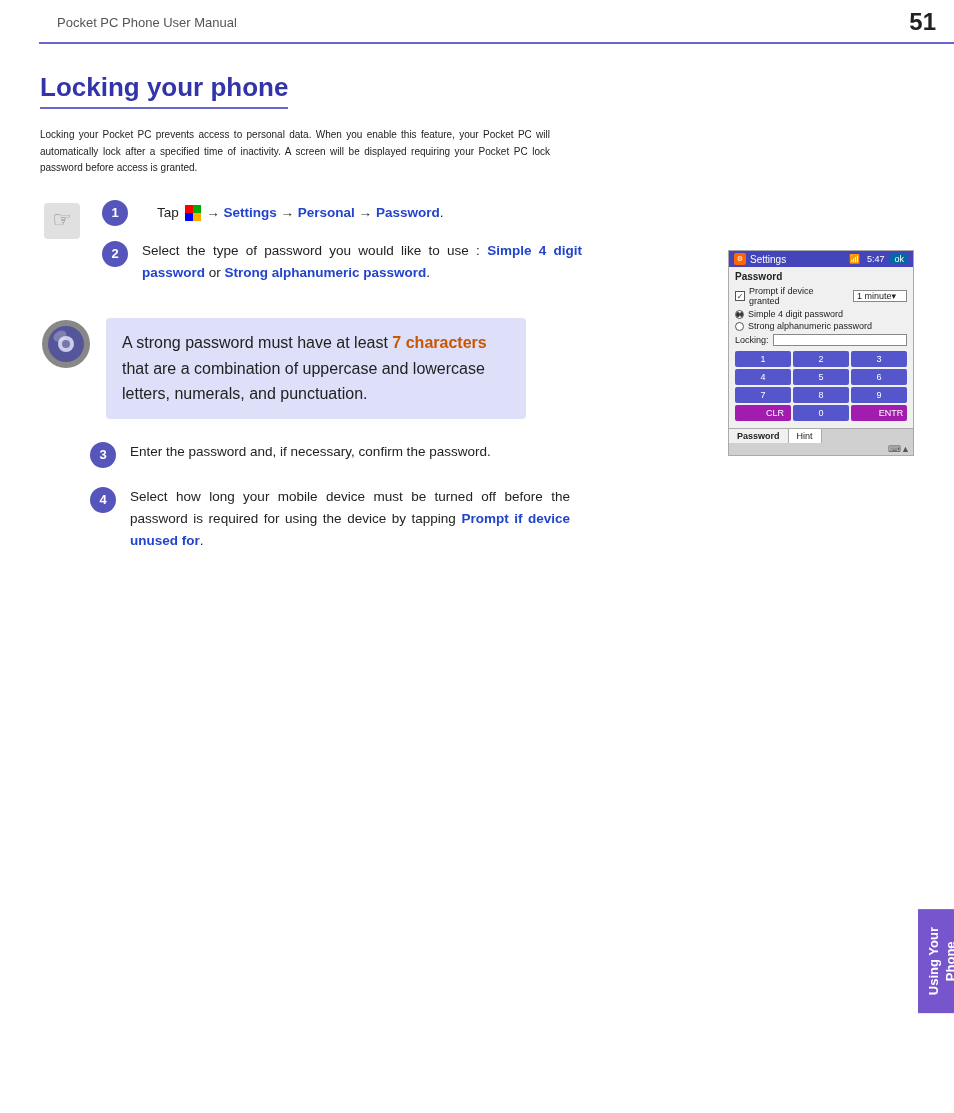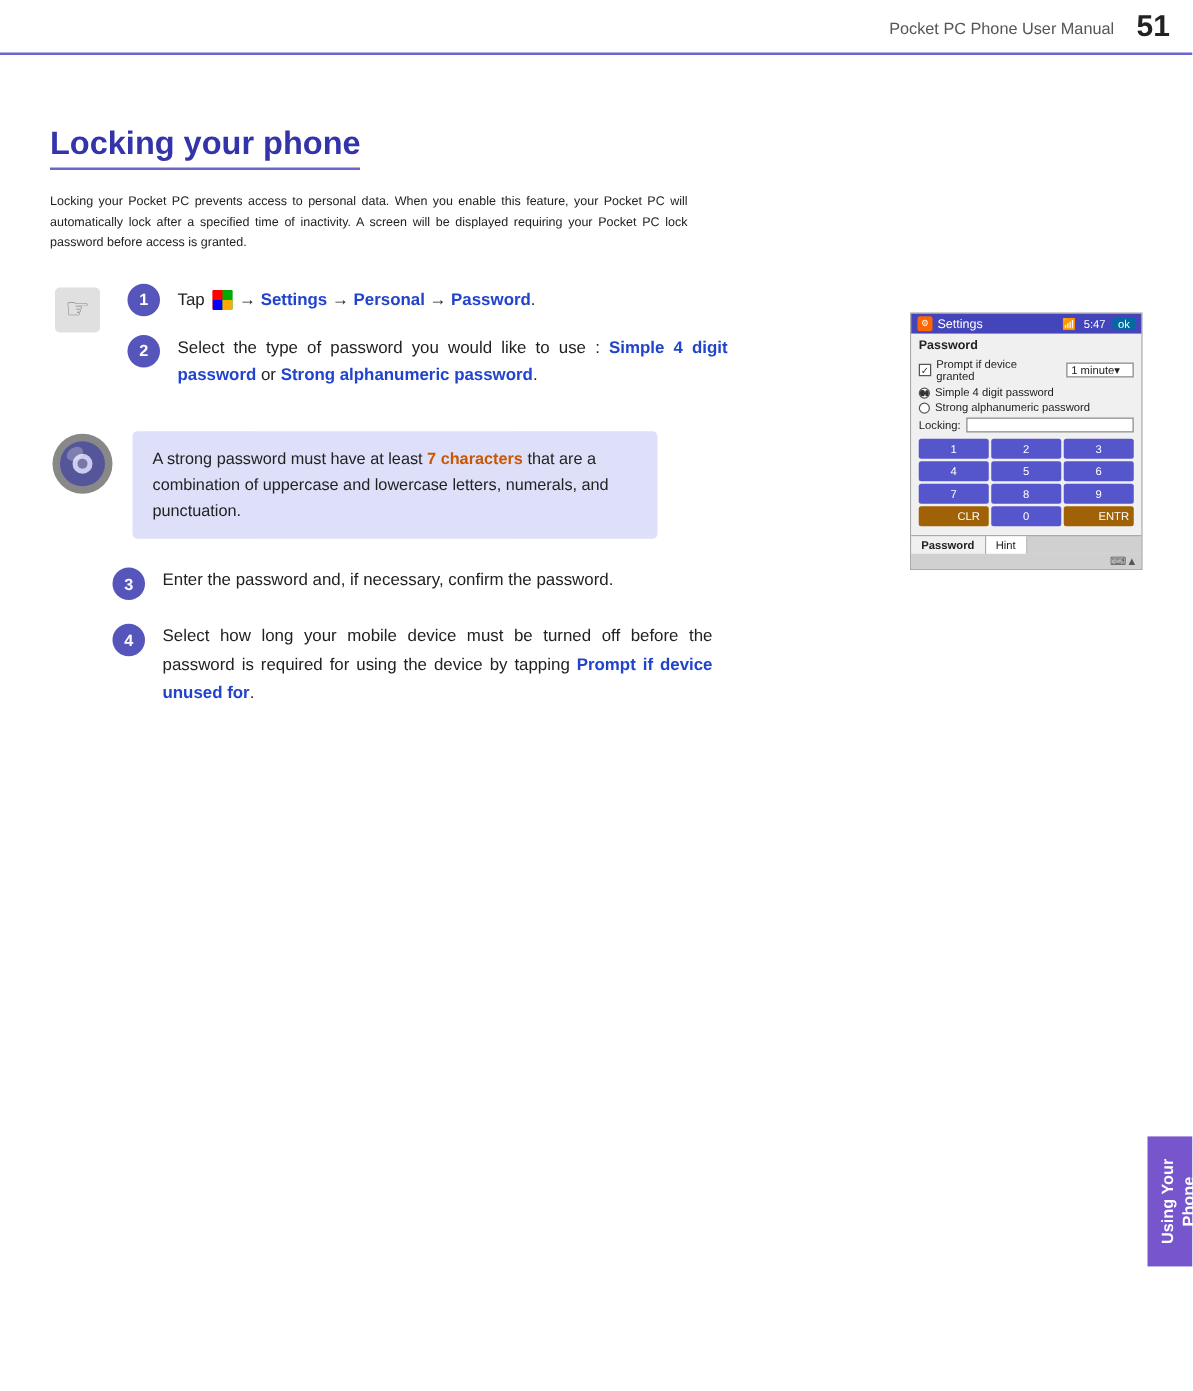--- a/index.html
+++ b/index.html
@@ -10,24 +10,25 @@
       background: #ffffff;
       font-family: Arial, Helvetica, sans-serif;
       font-size: 14px;
       color: #222;
       position: relative;
     }
 
     
     .header-bar {
       display: flex;
-      justify-content: flex-end;
+      justify-content: space-between;
       align-items: center;
       padding: 8px 18px 6px 18px;
       border-bottom: 2px solid #6666cc;
+      margin-left: 39px;
     }
 
     .header-title {
       font-size: 13px;
       color: #555;
       margin-right: 18px;
     }
 
     .header-page {
       font-size: 24px;
@@ -43,21 +44,20 @@
 
     
     .page-heading {
       font-size: 26px;
       font-weight: bold;
       color: #3333aa;
       margin-bottom: 18px;
       border-bottom: 2px solid #6666cc;
       padding-bottom: 4px;
       display: inline-block;
-      margin-top: 27px;
     }
 
     
     .intro-text {
       font-size: 10px;
       line-height: 1.65;
       color: #222;
       text-align: justify;
       max-width: 510px;
       margin-bottom: 22px;
@@ -124,21 +124,21 @@
       width: 52px;
       height: 52px;
       flex-shrink: 0;
       margin-right: 14px;
     }
 
     .tip-box {
       background: #dde0f8;
       border-radius: 4px;
       padding: 12px 16px;
-      font-size: 13px;
+      font-size: 16px;
       line-height: 1.6;
       color: #222;
       max-width: 420px;
     }
 
     .tip-box .highlight-orange {
       color: #cc5500;
       font-weight: bold;
     }
 
@@ -293,21 +293,21 @@
     .sw-num-btn {
       background: #5555cc;
       color: #fff;
       text-align: center;
       padding: 3px 0;
       font-size: 9px;
       border-radius: 2px;
     }
 
     .sw-num-btn.special {
-      background: #a16207;
+      background: #a21caf;
       padding-left: 24px;
     }
 
     .sw-tabs {
       display: flex;
       background: #d0d0d0;
       border-top: 1px solid #aaa;
       font-size: 9px;
     }
 
@@ -373,21 +373,21 @@
 
     <div style="width:52px; flex-shrink:0; margin-right:0;">
       <svg width="44" height="44" viewBox="0 0 44 44">
         <rect x="4" y="4" width="36" height="36" rx="4" fill="#e0e0e0"></rect>
         <text x="22" y="28" text-anchor="middle" font-size="22" fill="#888">☞</text>
       </svg>
     </div>
     <div style="margin-left:10px;">
       <div style="display:flex; align-items:flex-start;">
         <div class="step-number">1</div>
-        <div class="step-text" style="margin-top:3px;">
+        <div class="step-text" style="margin-top:3px;margin-left:15px;">
           Tap 
           
           <span style="display:inline-block; width:16px; height:16px; background: linear-gradient(to bottom right, #f00 0 50%, #0a0 50% 100%); vertical-align:middle; border-radius:1px; margin:0 2px; position:relative; overflow:hidden;">
             <span style="position:absolute; top:0; left:0; width:50%; height:50%; background:#f00;"></span>
             <span style="position:absolute; top:0; right:0; width:50%; height:50%; background:#0a0;"></span>
             <span style="position:absolute; bottom:0; left:0; width:50%; height:50%; background:#00f;"></span>
             <span style="position:absolute; bottom:0; right:0; width:50%; height:50%; background:#fa0;"></span>
           </span>
           → <span class="highlight-blue">Settings</span> → <span class="highlight-blue">Personal</span> → <span class="highlight-blue">Password</span>.
         </div>

